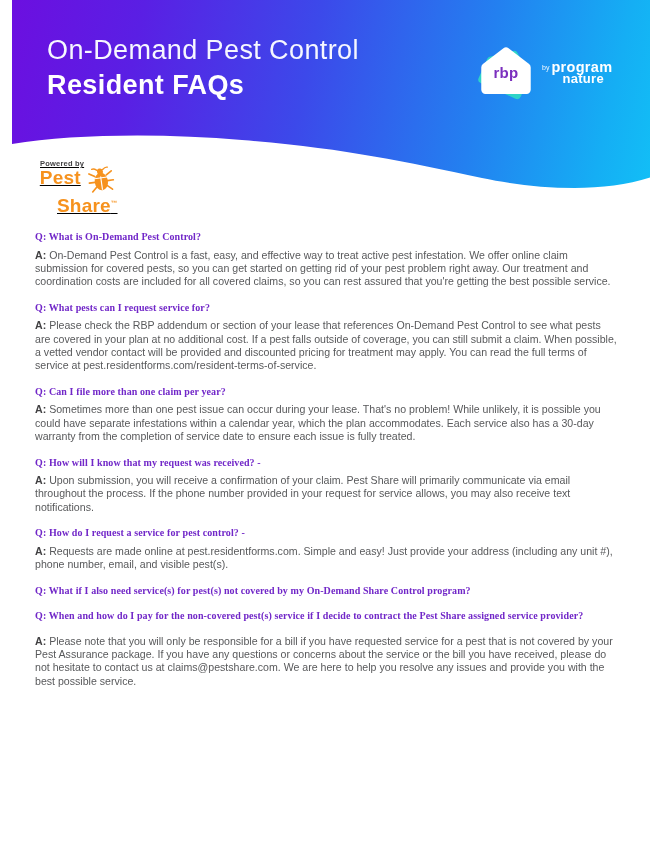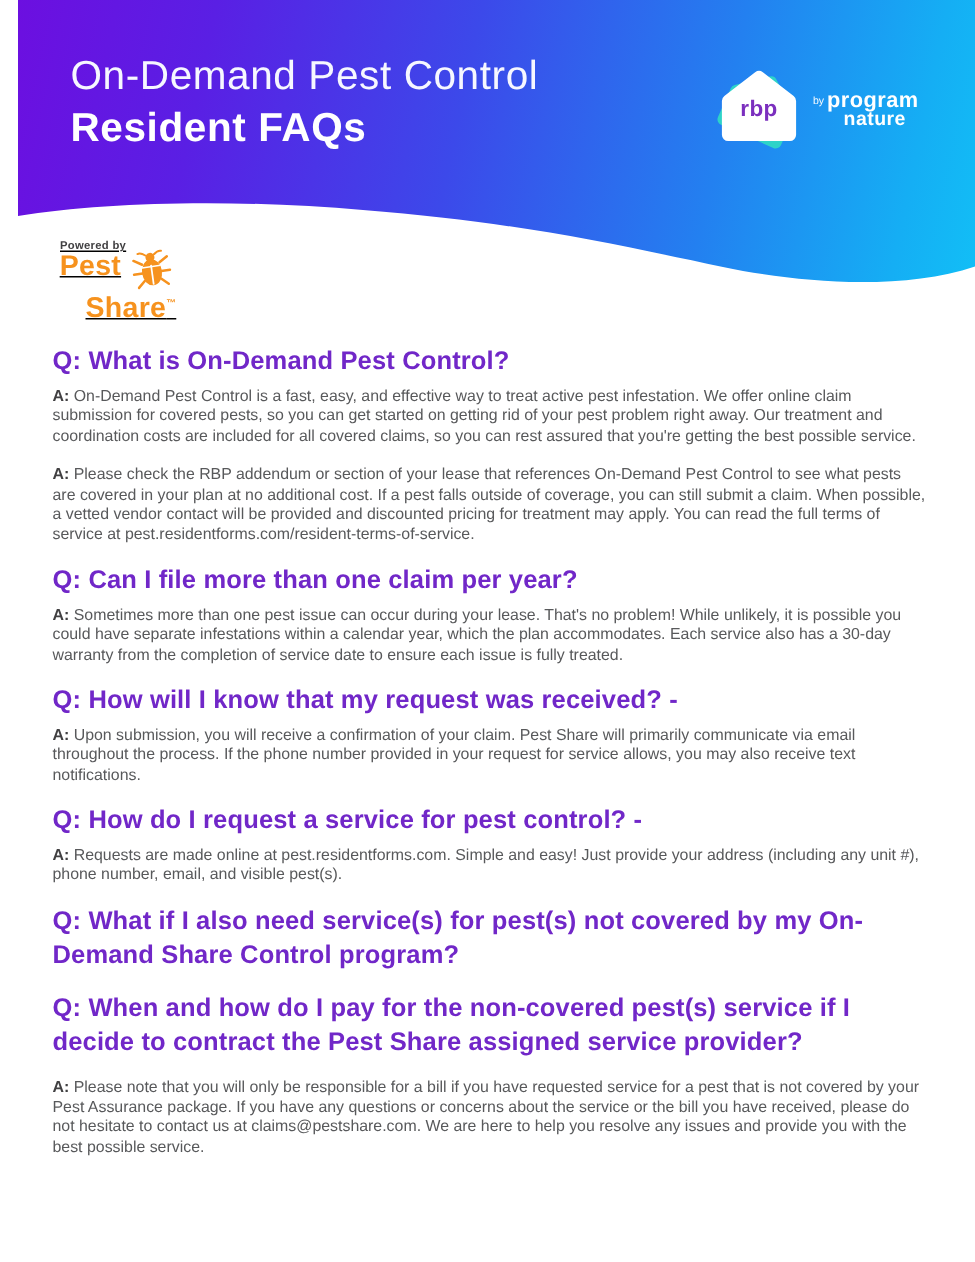--- a/index.html
+++ b/index.html
@@ -39,22 +39,22 @@
   .ps-row { display:flex; align-items:flex-start; margin-top:1px;justify-content:center; }
   .ps-word1 { color:#f6921e; font-weight:800; font-size:19px; letter-spacing:.2px; line-height:17px; }
   .ps-bug { margin-left:5px; margin-top:-6px; }
   .ps-row2 { color:#f6921e; font-weight:800; font-size:19px; letter-spacing:.2px; line-height:15px; margin-left:19px; }
   .ps-tm { font-size:6.5px; vertical-align:7px; font-weight:700; }
 
   
   .faqs { position:absolute; left:35px; top:230px; width:582px; }
   .faq { margin-bottom:12px; }
   .q {
-    margin:0 0 5px 0; font-size:17px; font-weight:700; color:#7127c8;
-    line-height:1.35; letter-spacing:.1px;
+    margin:0 0 5px 0; font-size:10px; font-weight:700; color:#7127c8;
+    line-height:1.35; letter-spacing:.1px;font-family:Liberation Serif, serif;
   }
   .a { margin:0; font-size:10.6px; color:#58595b; line-height:13.4px; }
   .a strong { color:#414042; font-weight:700; }
 </style>
 </head>
 <body>
 
 <div class="page">
 
   <header class="hero">
@@ -110,20 +110,21 @@
   </div>
 
   <main class="faqs">
 
     <section class="faq">
       <h3 class="q"><span>Q:</span> <span>What is On-Demand Pest Control?</span></h3>
       <p class="a"><strong>A:</strong> <span>On-Demand Pest Control is a fast, easy, and effective way to treat active pest infestation. We offer online claim submission for covered pests, so you can get started on getting rid of your pest problem right away. Our treatment and coordination costs are included for all covered claims, so you can rest assured that you're getting the best possible service.</span></p>
     </section>
 
     <section class="faq">
+      <h3 class="q"><span>Q:</span> <span>What pests can I request service for?</span></h3>
       <p class="a"><strong>A:</strong> <span>Please check the RBP addendum or section of your lease that references On-Demand Pest Control to see what pests are covered in your plan at no additional cost. If a pest falls outside of coverage, you can still submit a claim. When possible, a vetted vendor contact will be provided and discounted pricing for treatment may apply. You can read the full terms of service at pest.residentforms.com/resident-terms-of-service.</span></p>
     </section>
 
     <section class="faq">
       <h3 class="q"><span>Q:</span> <span>Can I file more than one claim per year?</span></h3>
       <p class="a"><strong>A:</strong> <span>Sometimes more than one pest issue can occur during your lease. That's no problem! While unlikely, it is possible you could have separate infestations within a calendar year, which the plan accommodates. Each service also has a 30-day warranty from the completion of service date to ensure each issue is fully treated.</span></p>
     </section>
 
     <section class="faq">
       <h3 class="q"><span>Q:</span> <span>How will I know that my request was received? -</span></h3>

